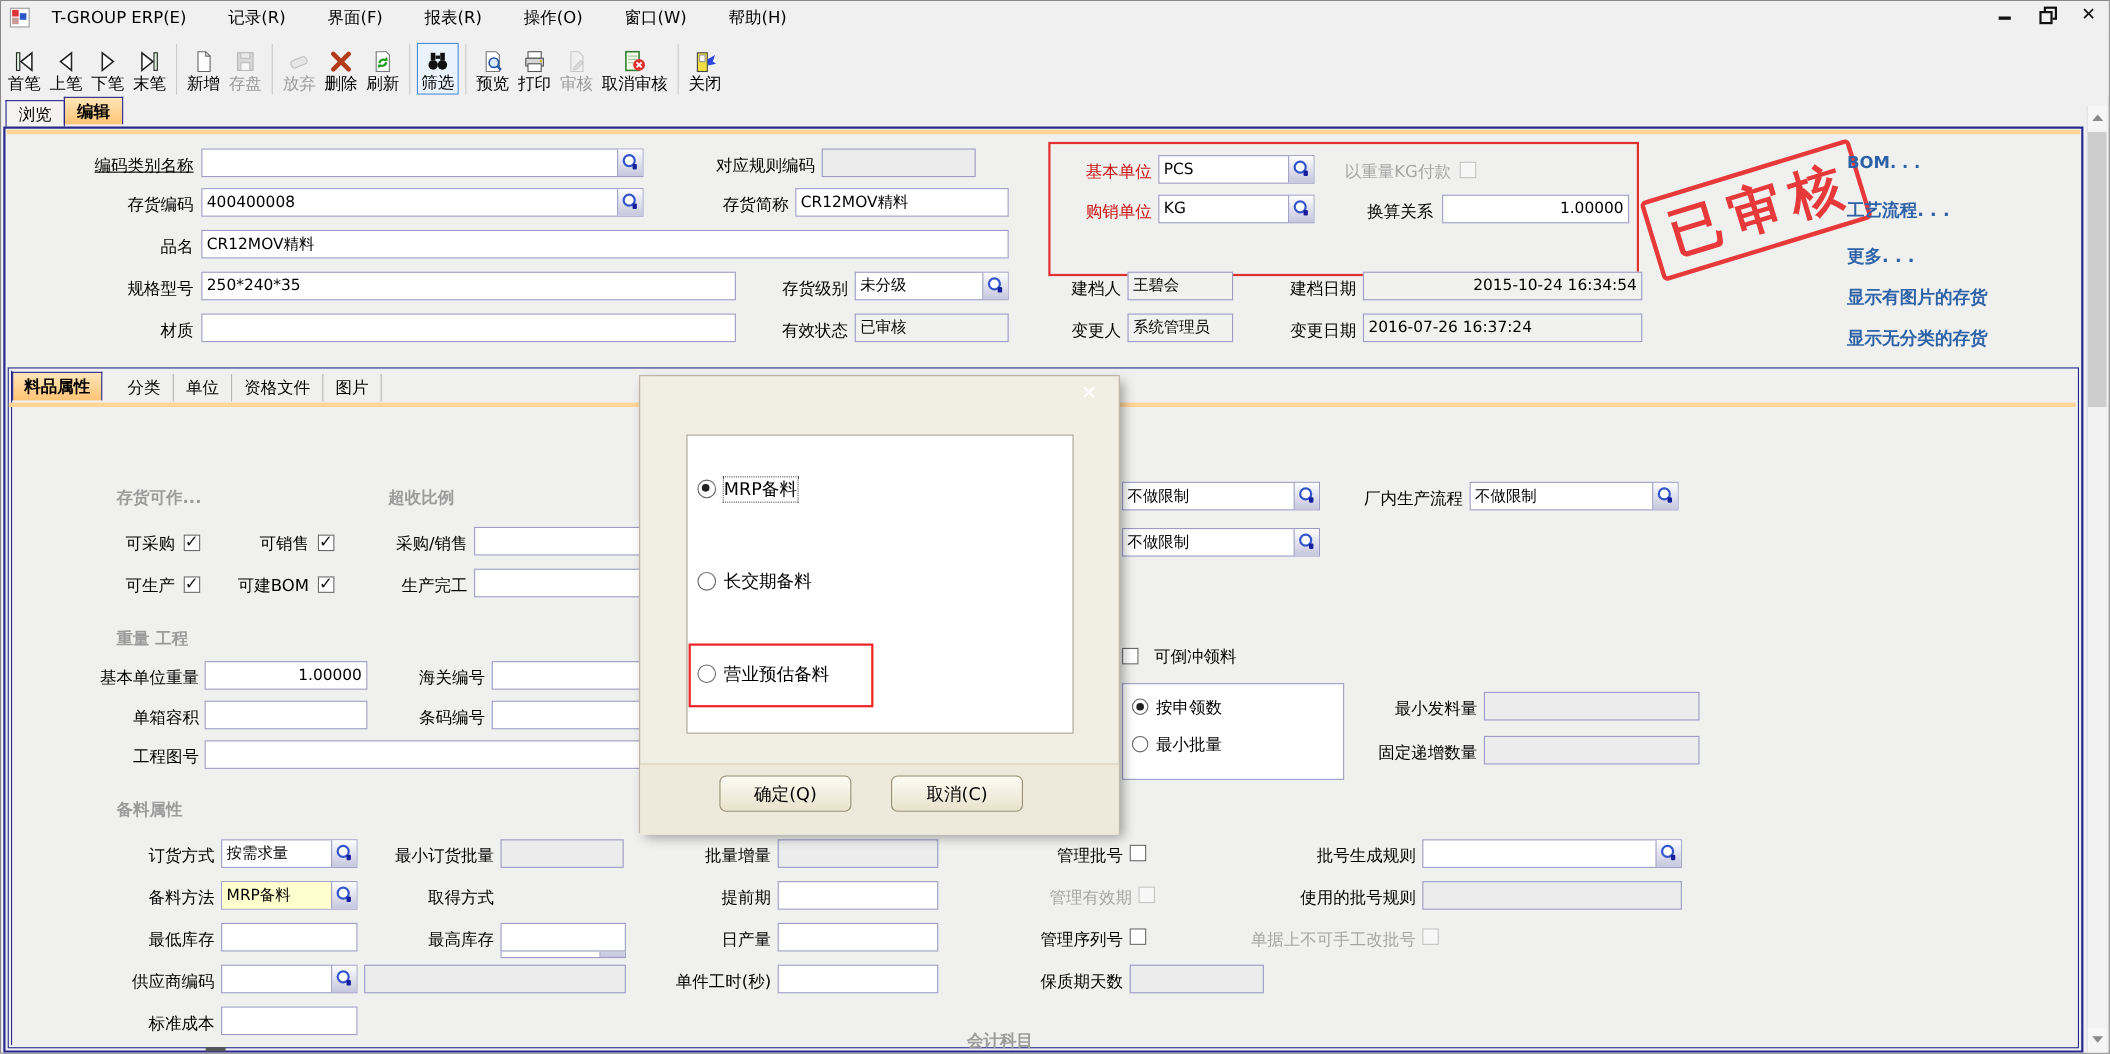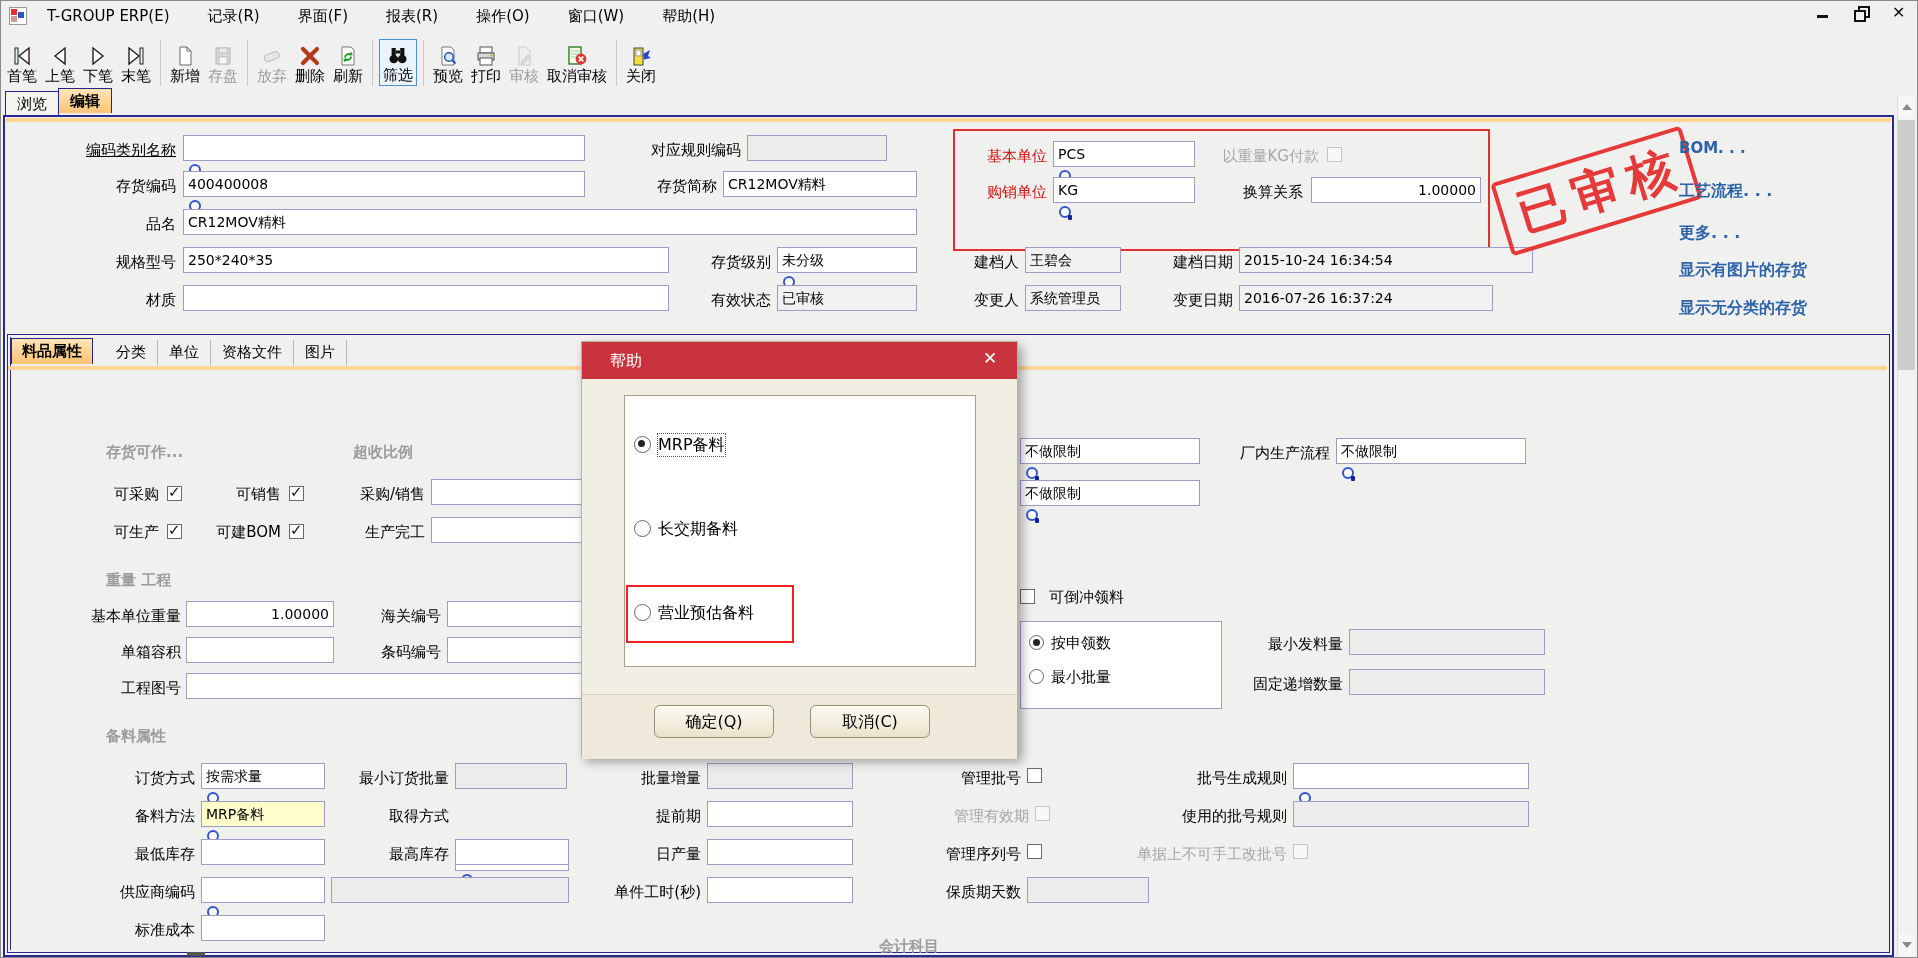--- a/index.html
+++ b/index.html
@@ -41,21 +41,21 @@
   
   .lbl{position:absolute;height:26px;line-height:26px;text-align:right;white-space:nowrap;}
   .lbll{position:absolute;height:26px;line-height:26px;text-align:left;white-space:nowrap;}
   .lblr{color:#cc1111;}
   .lblg{color:#a6a6a6;}
   .inp{position:absolute;height:26px;line-height:24px;background:#fff;border:1px solid #9c9cc4;box-sizing:border-box;padding:0 4px;font-size:14px;white-space:nowrap;overflow:hidden;}
   .dis{background:#ececec;}
   .ro{background:#f1f1f0;}
   .num{text-align:right;}
   .yel{background:#ffffce;}
-  .combo{position:absolute;height:26px;display:flex;border:1px solid #9c9cc4;background:#fff;box-sizing:border-box;flex-direction:column;}
+  .combo{position:absolute;height:26px;display:flex;border:1px solid #9c9cc4;background:#fff;box-sizing:border-box;}
   .cval{flex:1;padding:0 4px;line-height:24px;font-size:14px;white-space:nowrap;overflow:hidden;}
   .lk{width:22px;position:relative;background:linear-gradient(#fdfdff,#c6c6de);border-left:1px solid #9c9cc4;}
   .lk::before{content:"";position:absolute;left:4px;top:4px;width:8px;height:8px;border:2px solid #3355cc;border-radius:50%;background:#fff;}
   .lk::after{content:"";position:absolute;left:13px;top:13px;width:4px;height:5px;background:#16209a;border-radius:1px;}
   .cb{position:absolute;width:15px;height:15px;background:#fff;border:1px solid #6a6a6a;box-sizing:border-box;}
   .cb.on::after{content:"\2713";position:absolute;left:0;top:-4px;font-size:15px;font-weight:bold;color:#111;}
   .cb.dcb{border-color:#c4c4c4;background:#f7f7f7;}
   .rad{position:absolute;width:15px;height:15px;border:1px solid #666;border-radius:50%;background:#fff;box-sizing:border-box;}
   .rad.sel::after{content:"";position:absolute;left:3px;top:3px;width:7px;height:7px;border-radius:50%;background:#222;}
   .sect{position:absolute;color:#9b9b9b;font-weight:bold;white-space:nowrap;}
@@ -313,21 +313,21 @@
   <div class="combo" style="left:1052px;top:176px;width:142px;">
     <span class="cval">KG</span>
       <span class="lk"></span>
   </div>
   <div class="lbl" style="left:1198px;top:178px;width:104px;">换算关系</div>
   <div class="inp num" style="left:1310px;top:176px;width:170px;">1.00000</div>
 
   <div class="lbl" style="left:952px;top:248px;width:66px;">建档人</div>
   <div class="inp ro" style="left:1024px;top:246px;width:96px;">王碧会</div>
   <div class="lbl" style="left:1144px;top:248px;width:88px;">建档日期</div>
-  <div class="inp ro" style="left:1238px;top:246px;width:294px;">2015-10-24 16:34:54</div>
+  <div class="inp ro" style="left:1238px;top:246px;width:254px;text-align:right;">2015-10-24 16:34:54</div>
   <div class="lbl" style="left:952px;top:286px;width:66px;">变更人</div>
   <div class="inp ro" style="left:1024px;top:284px;width:96px;">系统管理员</div>
   <div class="lbl" style="left:1144px;top:286px;width:88px;">变更日期</div>
   <div class="inp ro" style="left:1238px;top:284px;width:254px;">2016-07-26 16:37:24</div>
 
   <div class="stamp">已审核</div>
   <div class="xlink" style="left:1678px;top:138px;">BOM. . .</div>
   <div class="xlink" style="left:1678px;top:180px;font-size:16px;">工艺流程. . .</div>
   <div class="xlink" style="left:1678px;top:222px;font-size:16px;">更多. . .</div>
   <div class="xlink" style="left:1678px;top:259px;font-size:16px;">显示有图片的存货</div>
@@ -457,21 +457,20 @@
   <div class="lbl" style="left:922px;top:878px;width:98px;text-align:right;">保质期天数</div>
   <div class="inp dis" style="left:1026px;top:876px;width:122px;"></div>
 
   <div class="lbl" style="left:110px;top:916px;width:84px;">标准成本</div>
   <div class="inp" style="left:200px;top:914px;width:124px;"></div>
 
   <div class="sect" style="left:878px;top:936px;">会计科目</div>
   <div style="position:absolute;left:186px;top:951px;width:18px;height:4px;background:#555;"></div>
 
   <div class="dialog">
-    <div class="dlg-title">帮助</div>
     <div class="dlg-x"></div>
     <div class="dlg-panel"></div>
     <div class="rad dlg-rad sel" style="left:52px;top:94px;"></div>
     <div class="dlg-opt dotted" style="left:76px;top:92px;">MRP备料</div>
     <div class="rad dlg-rad" style="left:52px;top:178px;"></div>
     <div class="dlg-opt" style="left:76px;top:176px;">长交期备料</div>
     <div class="rad dlg-rad" style="left:52px;top:262px;"></div>
     <div class="dlg-opt" style="left:76px;top:260px;">营业预估备料</div>
     <div class="redhl" style="left:44px;top:243px;width:168px;height:58px;"></div>
     <div class="dlg-foot"></div>

